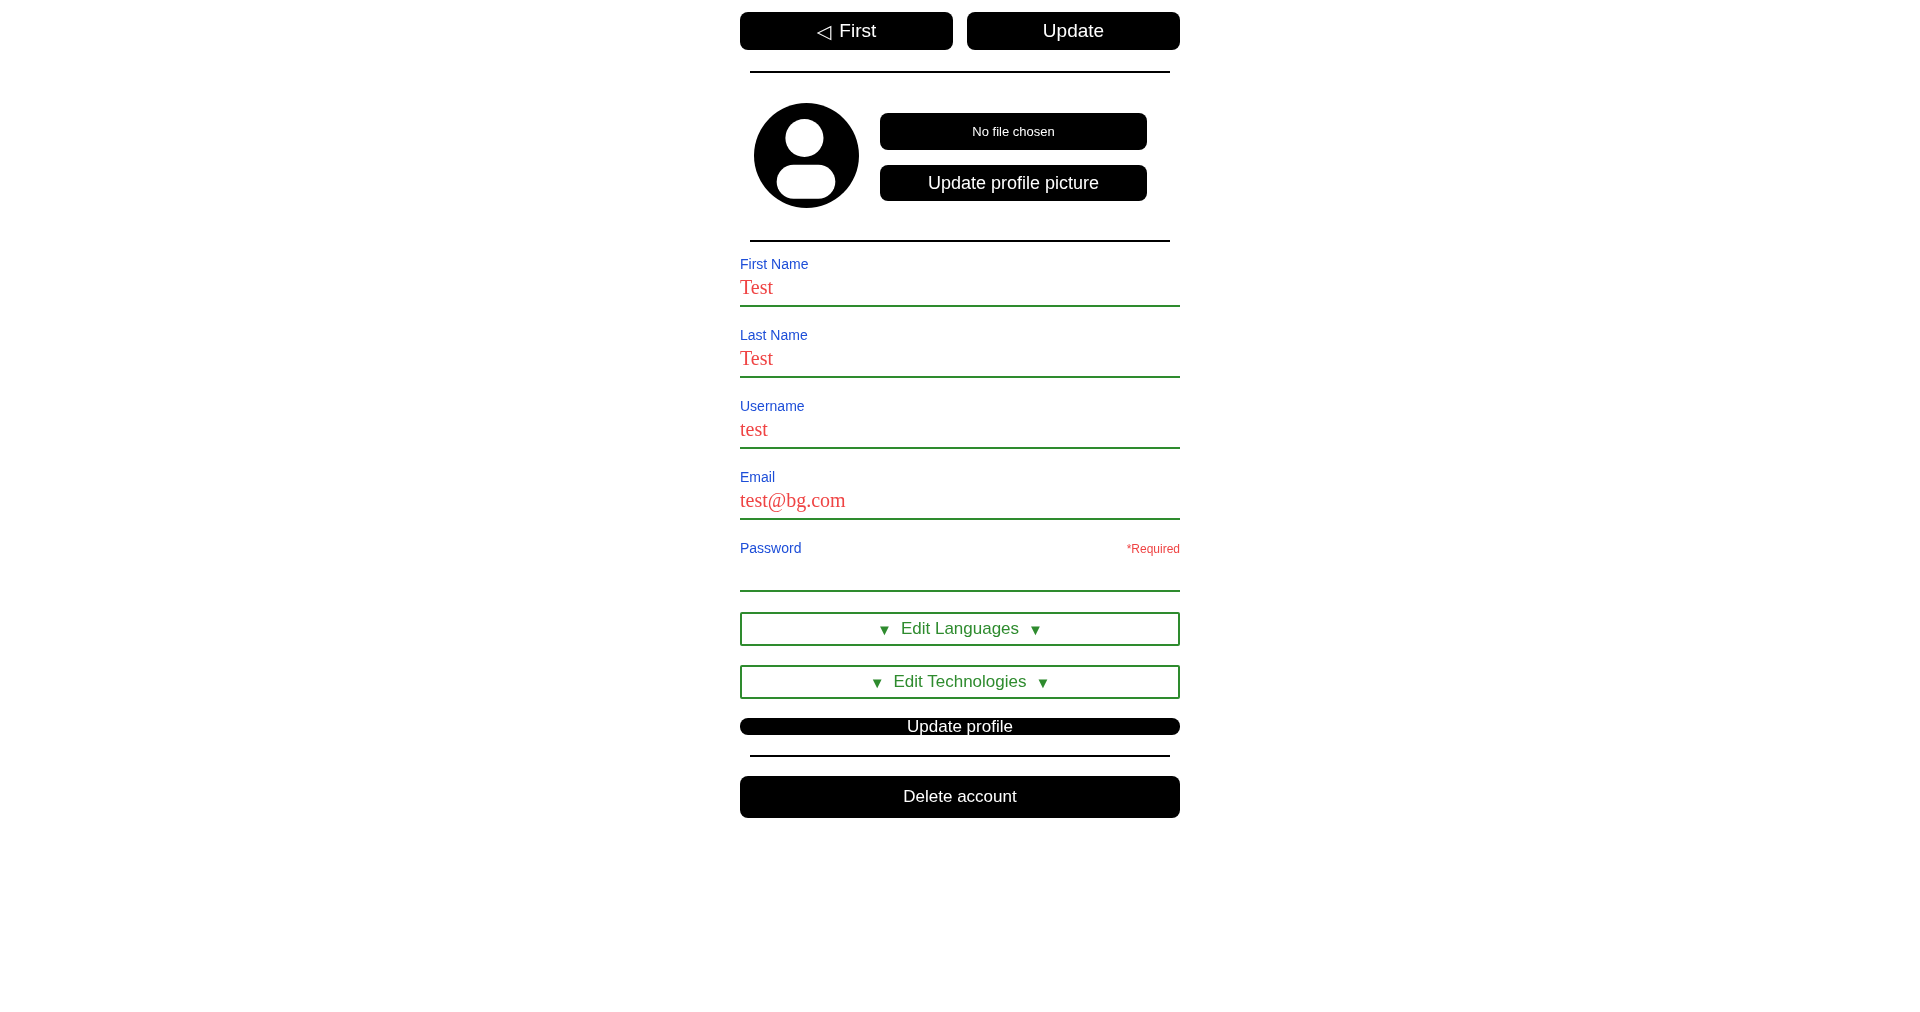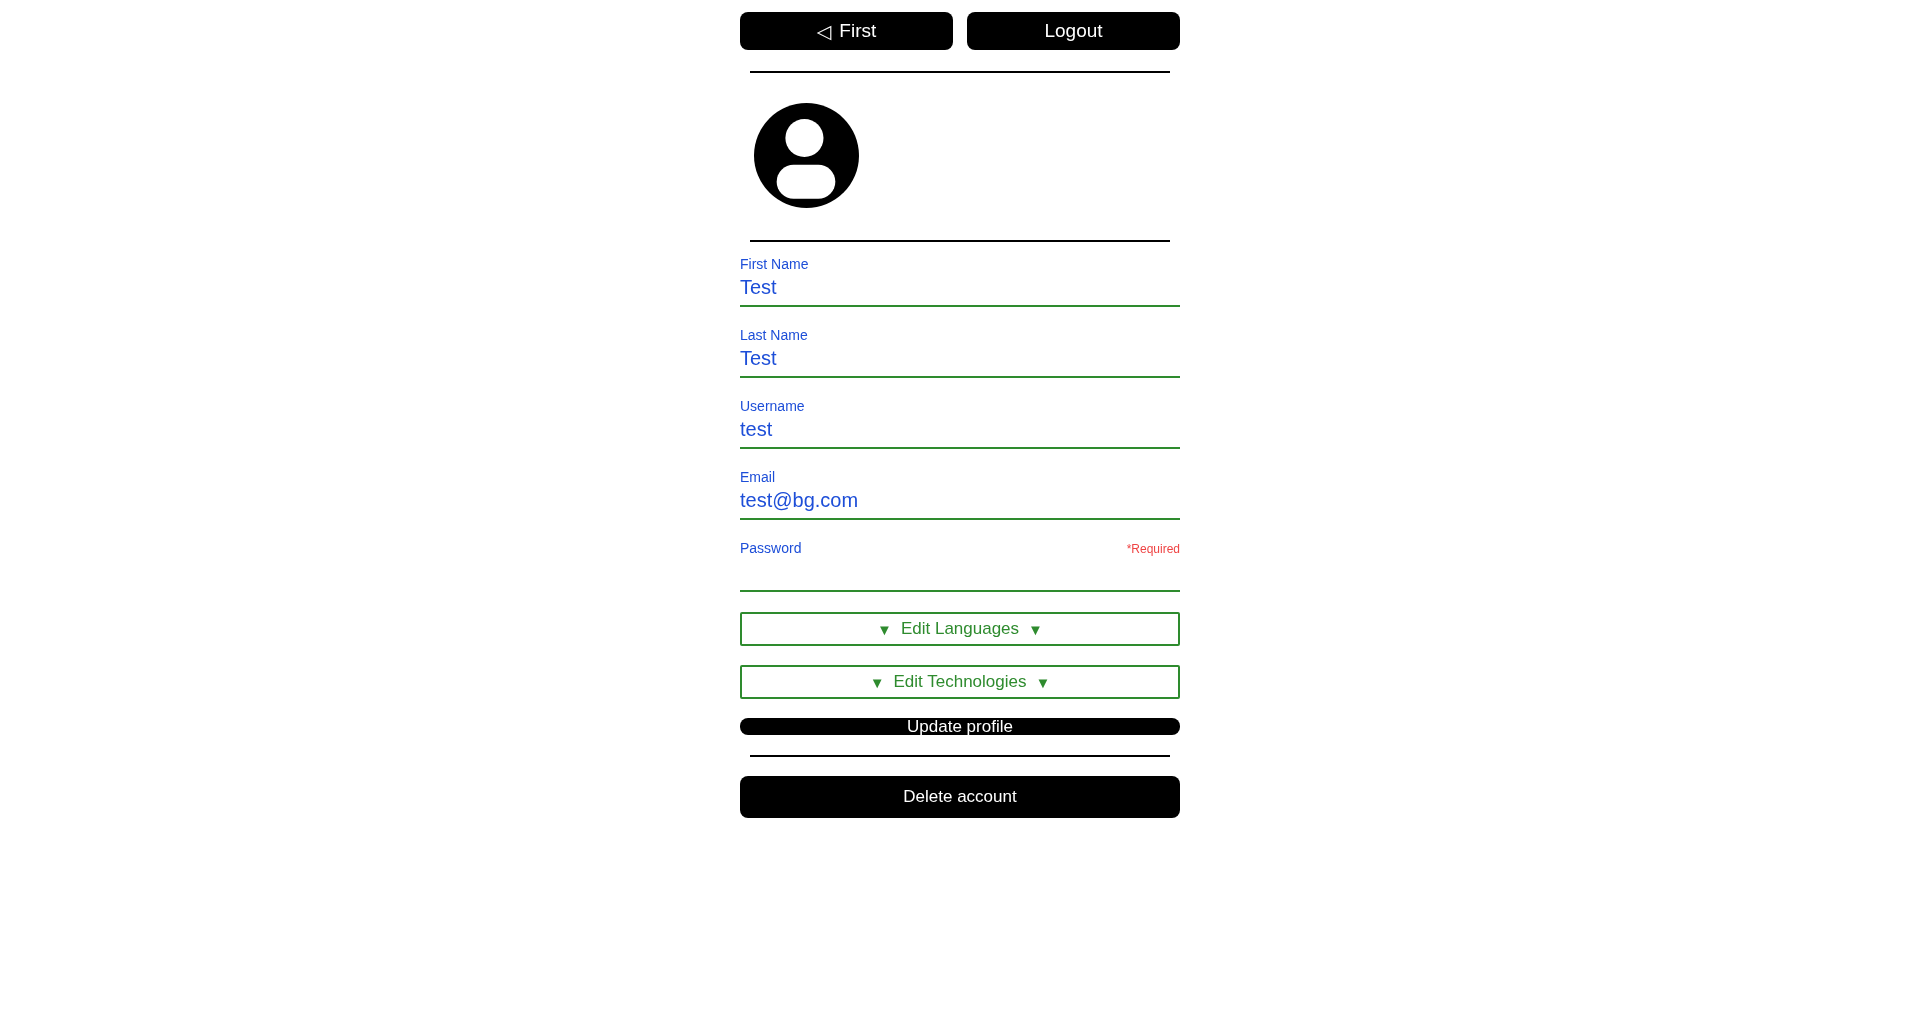--- a/index.html
+++ b/index.html
@@ -52,21 +52,21 @@
     display: flex; justify-content: space-between; align-items: baseline;
     font-size: 14px; line-height: 17px; margin-bottom: 1px;
   }
   .field-label { color: #1d4ed8; }
   .required-note { color: #ef4444; font-size: 12px; }
   .field-input {
     width: 100%;
     border: none; border-bottom: 2px solid #2e8b2e;
     outline: none;
     background: transparent;
-    font-family: Liberation Sans, sans-serif; font-size: 20px; color: #1d4ed8;
+    font-family: Liberation Serif, serif; font-size: 20px; color: #ef4444;
     padding: 2px 0 6px 0;
   }
   
   .btn-outline {
     width: 100%; height: 34px;
     background: #ffffff;
     border: 2px solid #2e8b2e; border-radius: 2px;
     color: #2e8b2e; font-family: inherit; font-size: 17px;
     cursor: pointer;
     display: flex; align-items: center; justify-content: center; gap: 9px;
@@ -81,32 +81,40 @@
 <body>
 
 <div class="container">
 
   <div class="top-row">
     <button class="btn-solid">
       <span>◁</span>
       <span>First</span>
     </button>
     <button class="btn-solid">
-      <span>Logout</span>
+      <span>Update</span>
     </button>
   </div>
 
   <hr class="divider">
 
   <div class="avatar-row">
     <svg class="avatar-svg" viewBox="0 0 102 102" aria-hidden="true">
       <circle cx="51" cy="51" r="51" fill="#000000"></circle>
       <circle cx="49" cy="34" r="18.5" fill="#ffffff"></circle>
       <rect x="22" y="60" width="57" height="33" rx="16.5" fill="#ffffff"></rect>
     </svg>
+    <div class="file-col">
+      <button class="btn-solid btn-file">
+        <span>No file chosen</span>
+      </button>
+      <button class="btn-solid btn-updatepic">
+        <span>Update profile picture</span>
+      </button>
+    </div>
   </div>
 
   <hr class="divider after-avatar">
 
   <div class="fields">
 
     <div class="field">
       <div class="field-label-row">
         <span class="field-label">First Name</span>
       </div>

